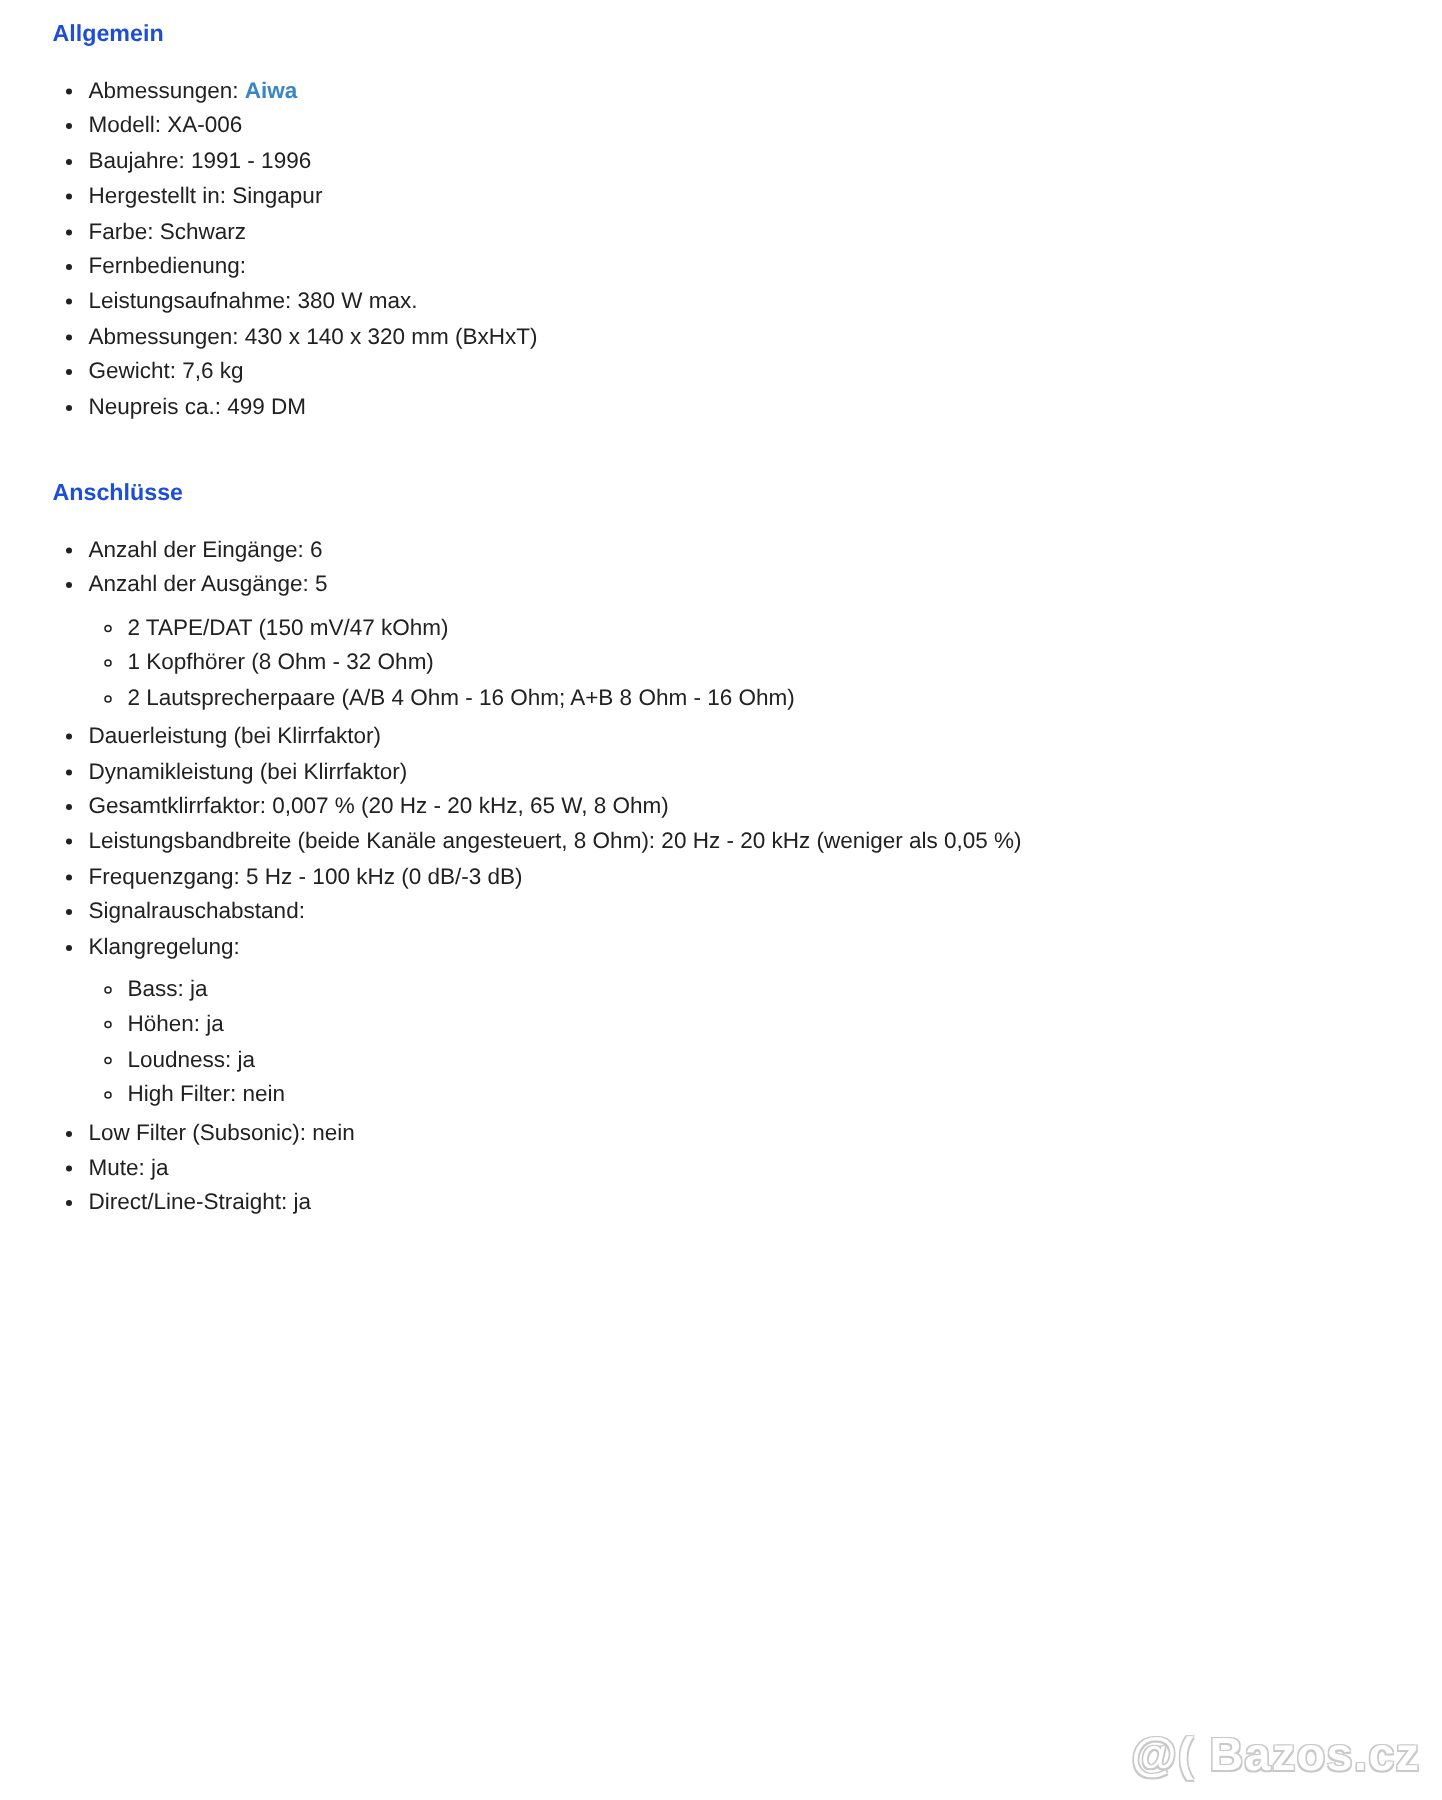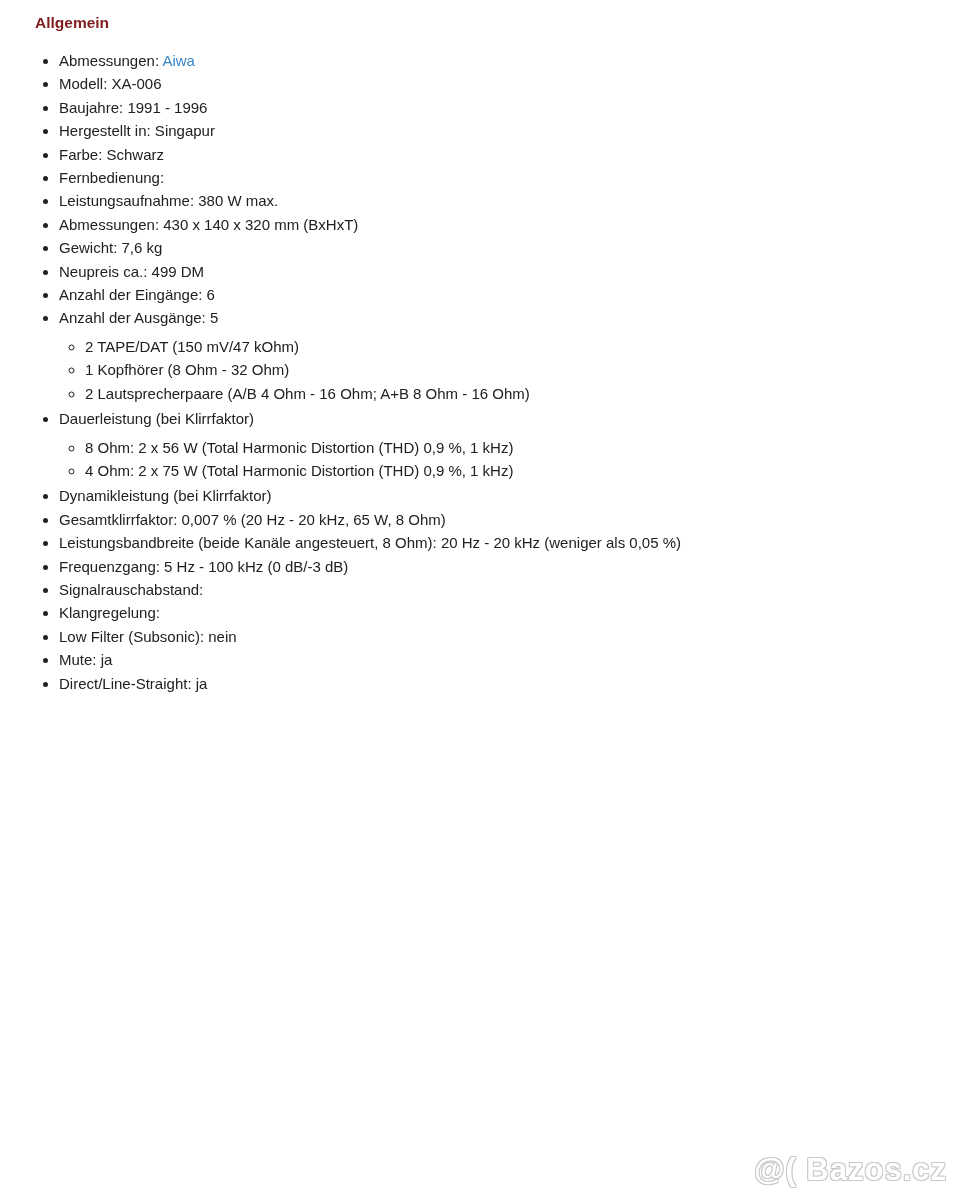--- a/index.html
+++ b/index.html
@@ -15,21 +15,21 @@
     min-height: 1200px;
     position: relative;
     overflow: hidden;
   }
   .content {
     padding: 13px 20px 30px 35px;
   }
   section h3 {
     font-size: 15.5px;
     font-weight: bold;
-    color: #7f1d1d;
+    color: #1d4ed8;
     margin: 36px 0 17px 0;
     line-height: 19px;
   }
   section:first-child h3 {
     margin-top: 0;
   }
   ul.lvl1 {
     list-style-type: disc;
     margin: 0;
     padding-left: 24px;
@@ -42,20 +42,21 @@
     margin: 5px 0 2px 0;
     padding-left: 26px;
   }
   ul.lvl2 > li {
     line-height: 23.4px;
   }
   a {
     color: var(--link-color, #3a85c6);
     text-decoration: none;
     cursor: pointer;
+    font-weight: bold;
   }
   .watermark {
     position: absolute;
     right: 14px;
     bottom: 12px;
     font-size: 31px;
     font-weight: bold;
     letter-spacing: 1px;
     color: #ffffff;
     text-shadow:
@@ -80,41 +81,44 @@
         <li><span>Hergestellt in: Singapur</span></li>
         <li><span>Farbe: Schwarz</span></li>
         <li><span>Fernbedienung:</span></li>
         <li><span>Leistungsaufnahme: 380 W max.</span></li>
         <li><span>Abmessungen: 430 x 140 x 320 mm (BxHxT)</span></li>
         <li><span>Gewicht: 7,6 kg</span></li>
         <li><span>Neupreis ca.: 499 DM</span></li>
       </ul>
     </section>
     <section>
+      <h3>Anschlüsse</h3>
       <ul class="lvl1">
         <li><span>Anzahl der Eingänge: 6</span></li>
         <li><span>Anzahl der Ausgänge: 5</span><ul class="lvl2">
             <li>2 TAPE/DAT (150 mV/47 kOhm)</li>
             <li>1 Kopfhörer (8 Ohm - 32 Ohm)</li>
             <li>2 Lautsprecherpaare (A/B 4 Ohm - 16 Ohm; A+B 8 Ohm - 16 Ohm)</li>
           </ul></li>
       </ul>
     </section>
     <section>
       <ul class="lvl1">
-        <li><span>Dauerleistung (bei Klirrfaktor)</span><ul class="lvl2">
-            <li>8 Ohm: 2 x 56 W (Total Harmonic Distortion (THD) 0,9 %, 1 kHz)</li>
-            <li>4 Ohm: 2 x 75 W (Total Harmonic Distortion (THD) 0,9 %, 1 kHz)</li>
-          </ul></li>
+        <li><span>Dauerleistung (bei Klirrfaktor)</span></li>
         <li><span>Dynamikleistung (bei Klirrfaktor)</span></li>
         <li><span>Gesamtklirrfaktor: 0,007 % (20 Hz - 20 kHz, 65 W, 8 Ohm)</span></li>
         <li><span>Leistungsbandbreite (beide Kanäle angesteuert, 8 Ohm): 20 Hz - 20 kHz (weniger als 0,05 %)</span></li>
         <li><span>Frequenzgang: 5 Hz - 100 kHz (0 dB/-3 dB)</span></li>
         <li><span>Signalrauschabstand:</span></li>
-        <li><span>Klangregelung:</span></li>
+        <li><span>Klangregelung:</span><ul class="lvl2">
+            <li>Bass: ja</li>
+            <li>Höhen: ja</li>
+            <li>Loudness: ja</li>
+            <li>High Filter: nein</li>
+          </ul></li>
         <li><span>Low Filter (Subsonic): nein</span></li>
         <li><span>Mute: ja</span></li>
         <li><span>Direct/Line-Straight: ja</span></li>
       </ul>
     </section>
   </main>
 
 <div class="watermark">@( Bazos.cz</div>
 
 </body></html>

